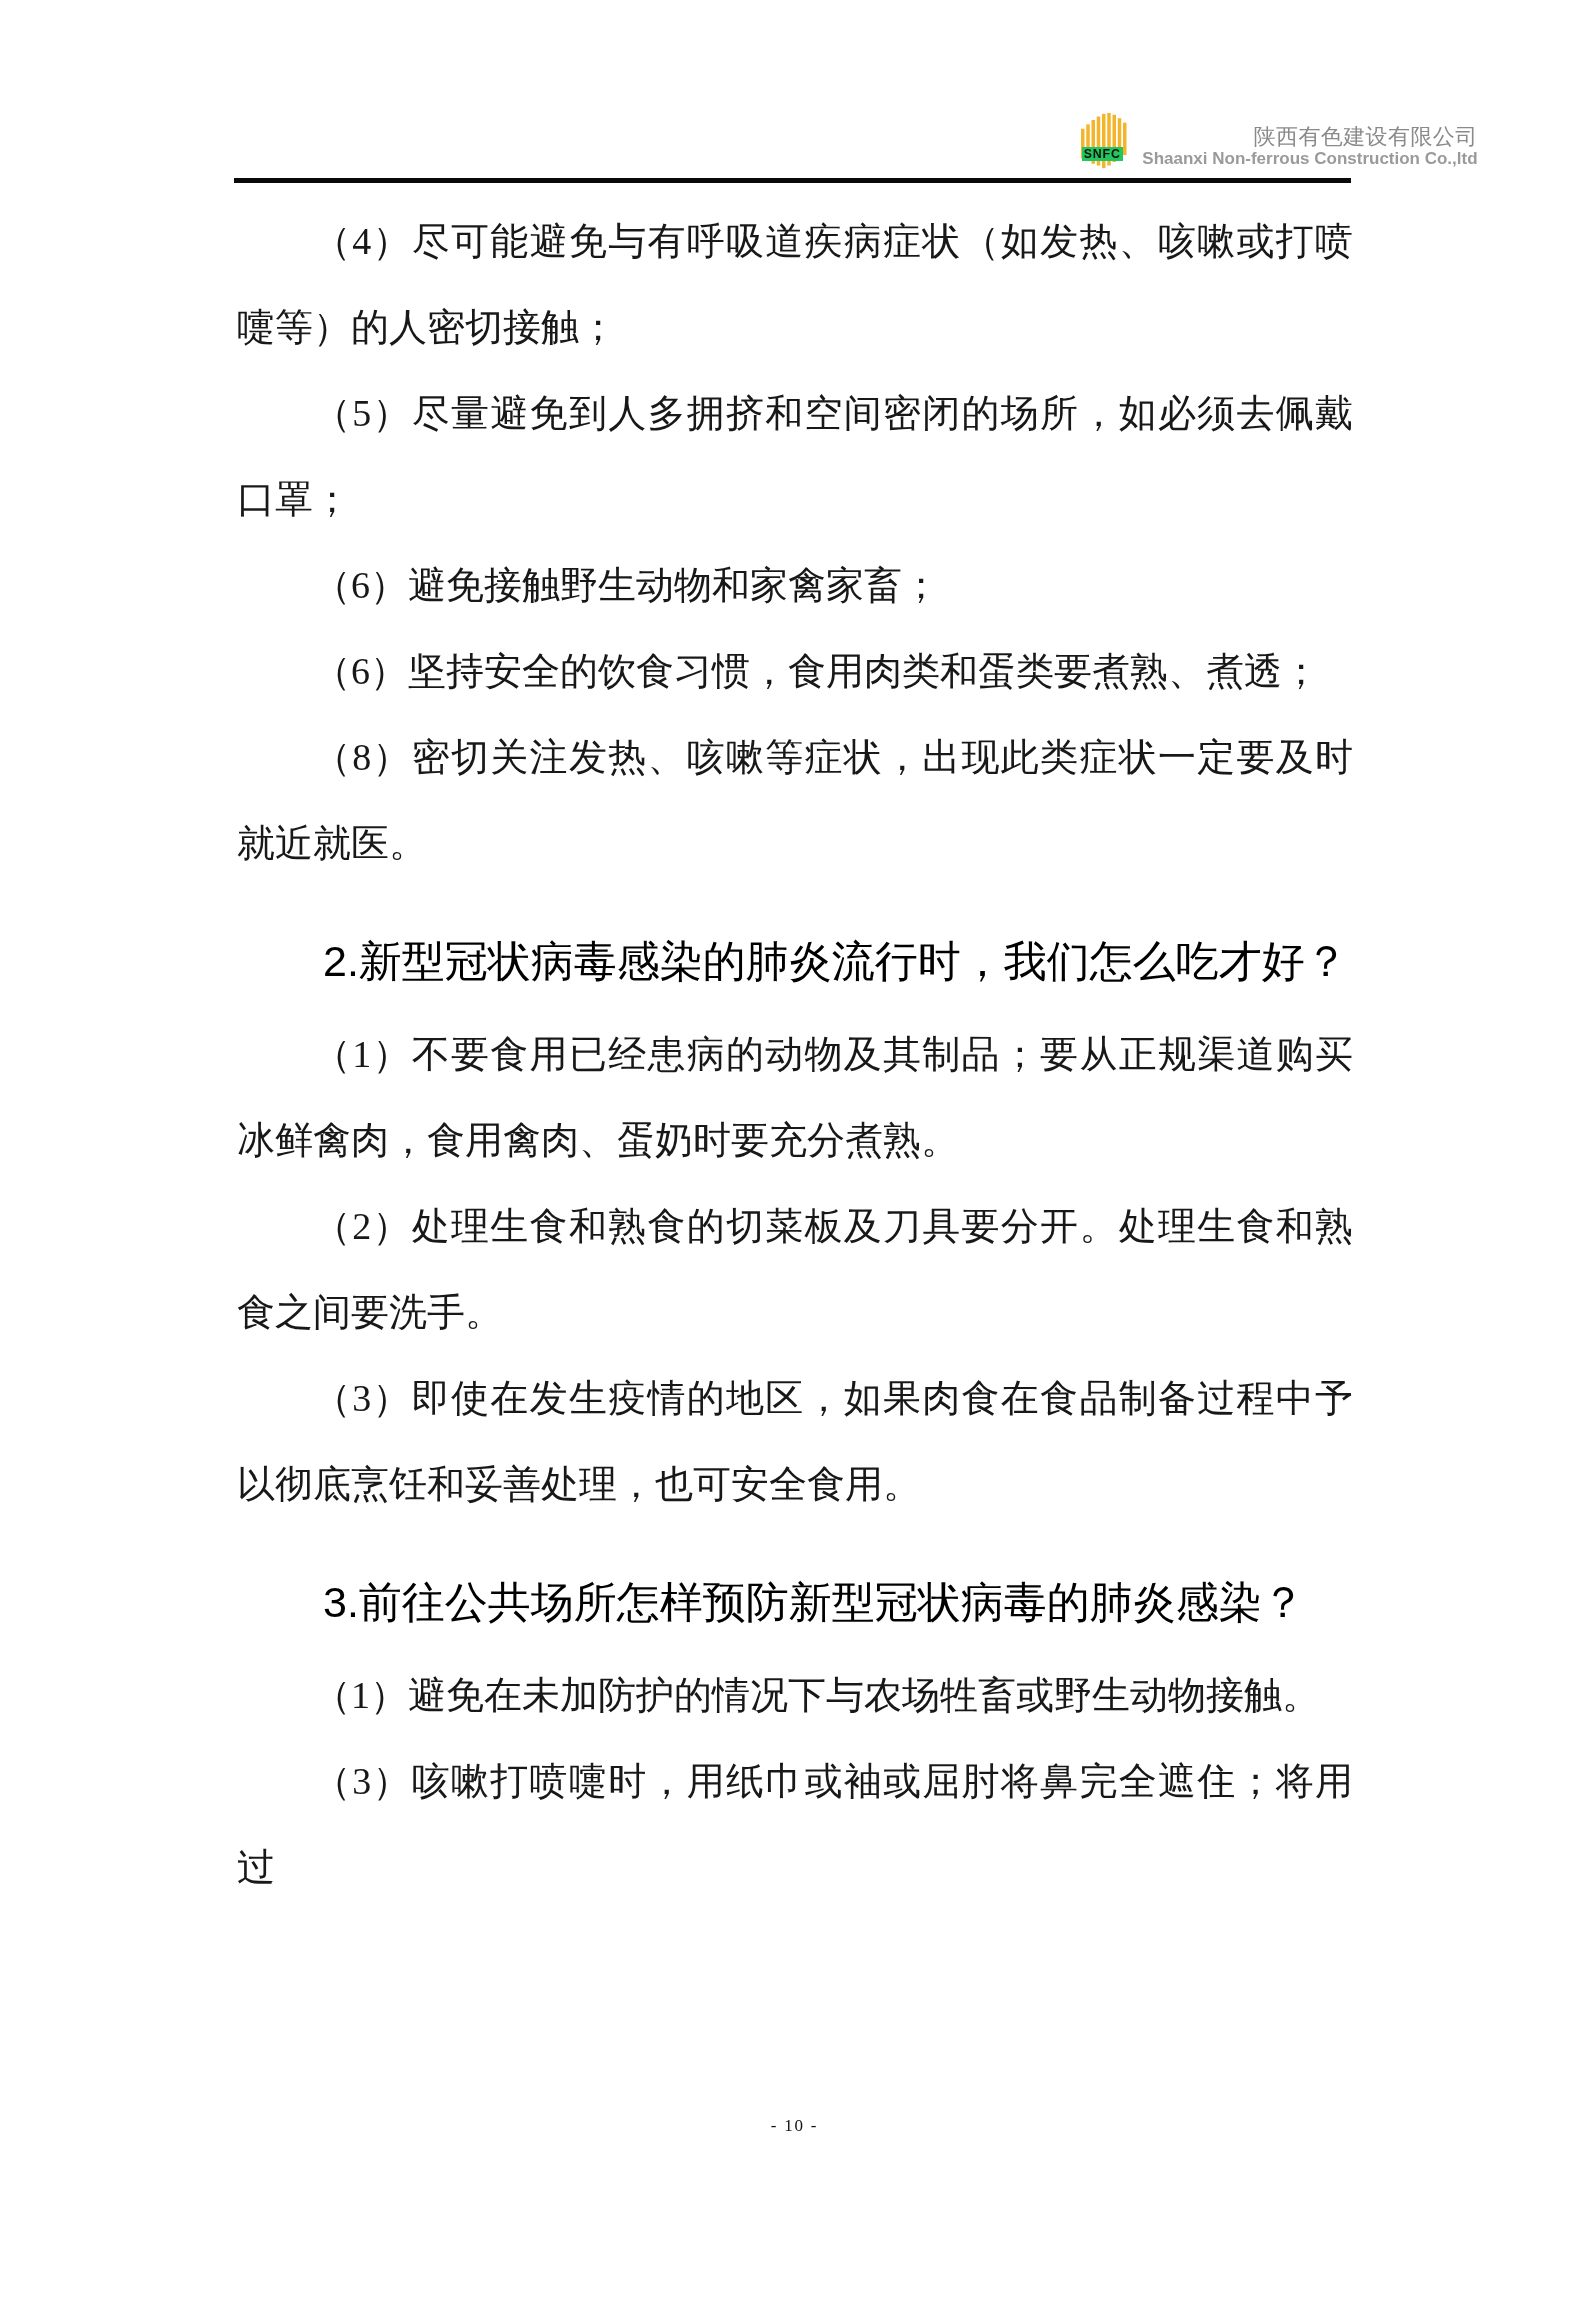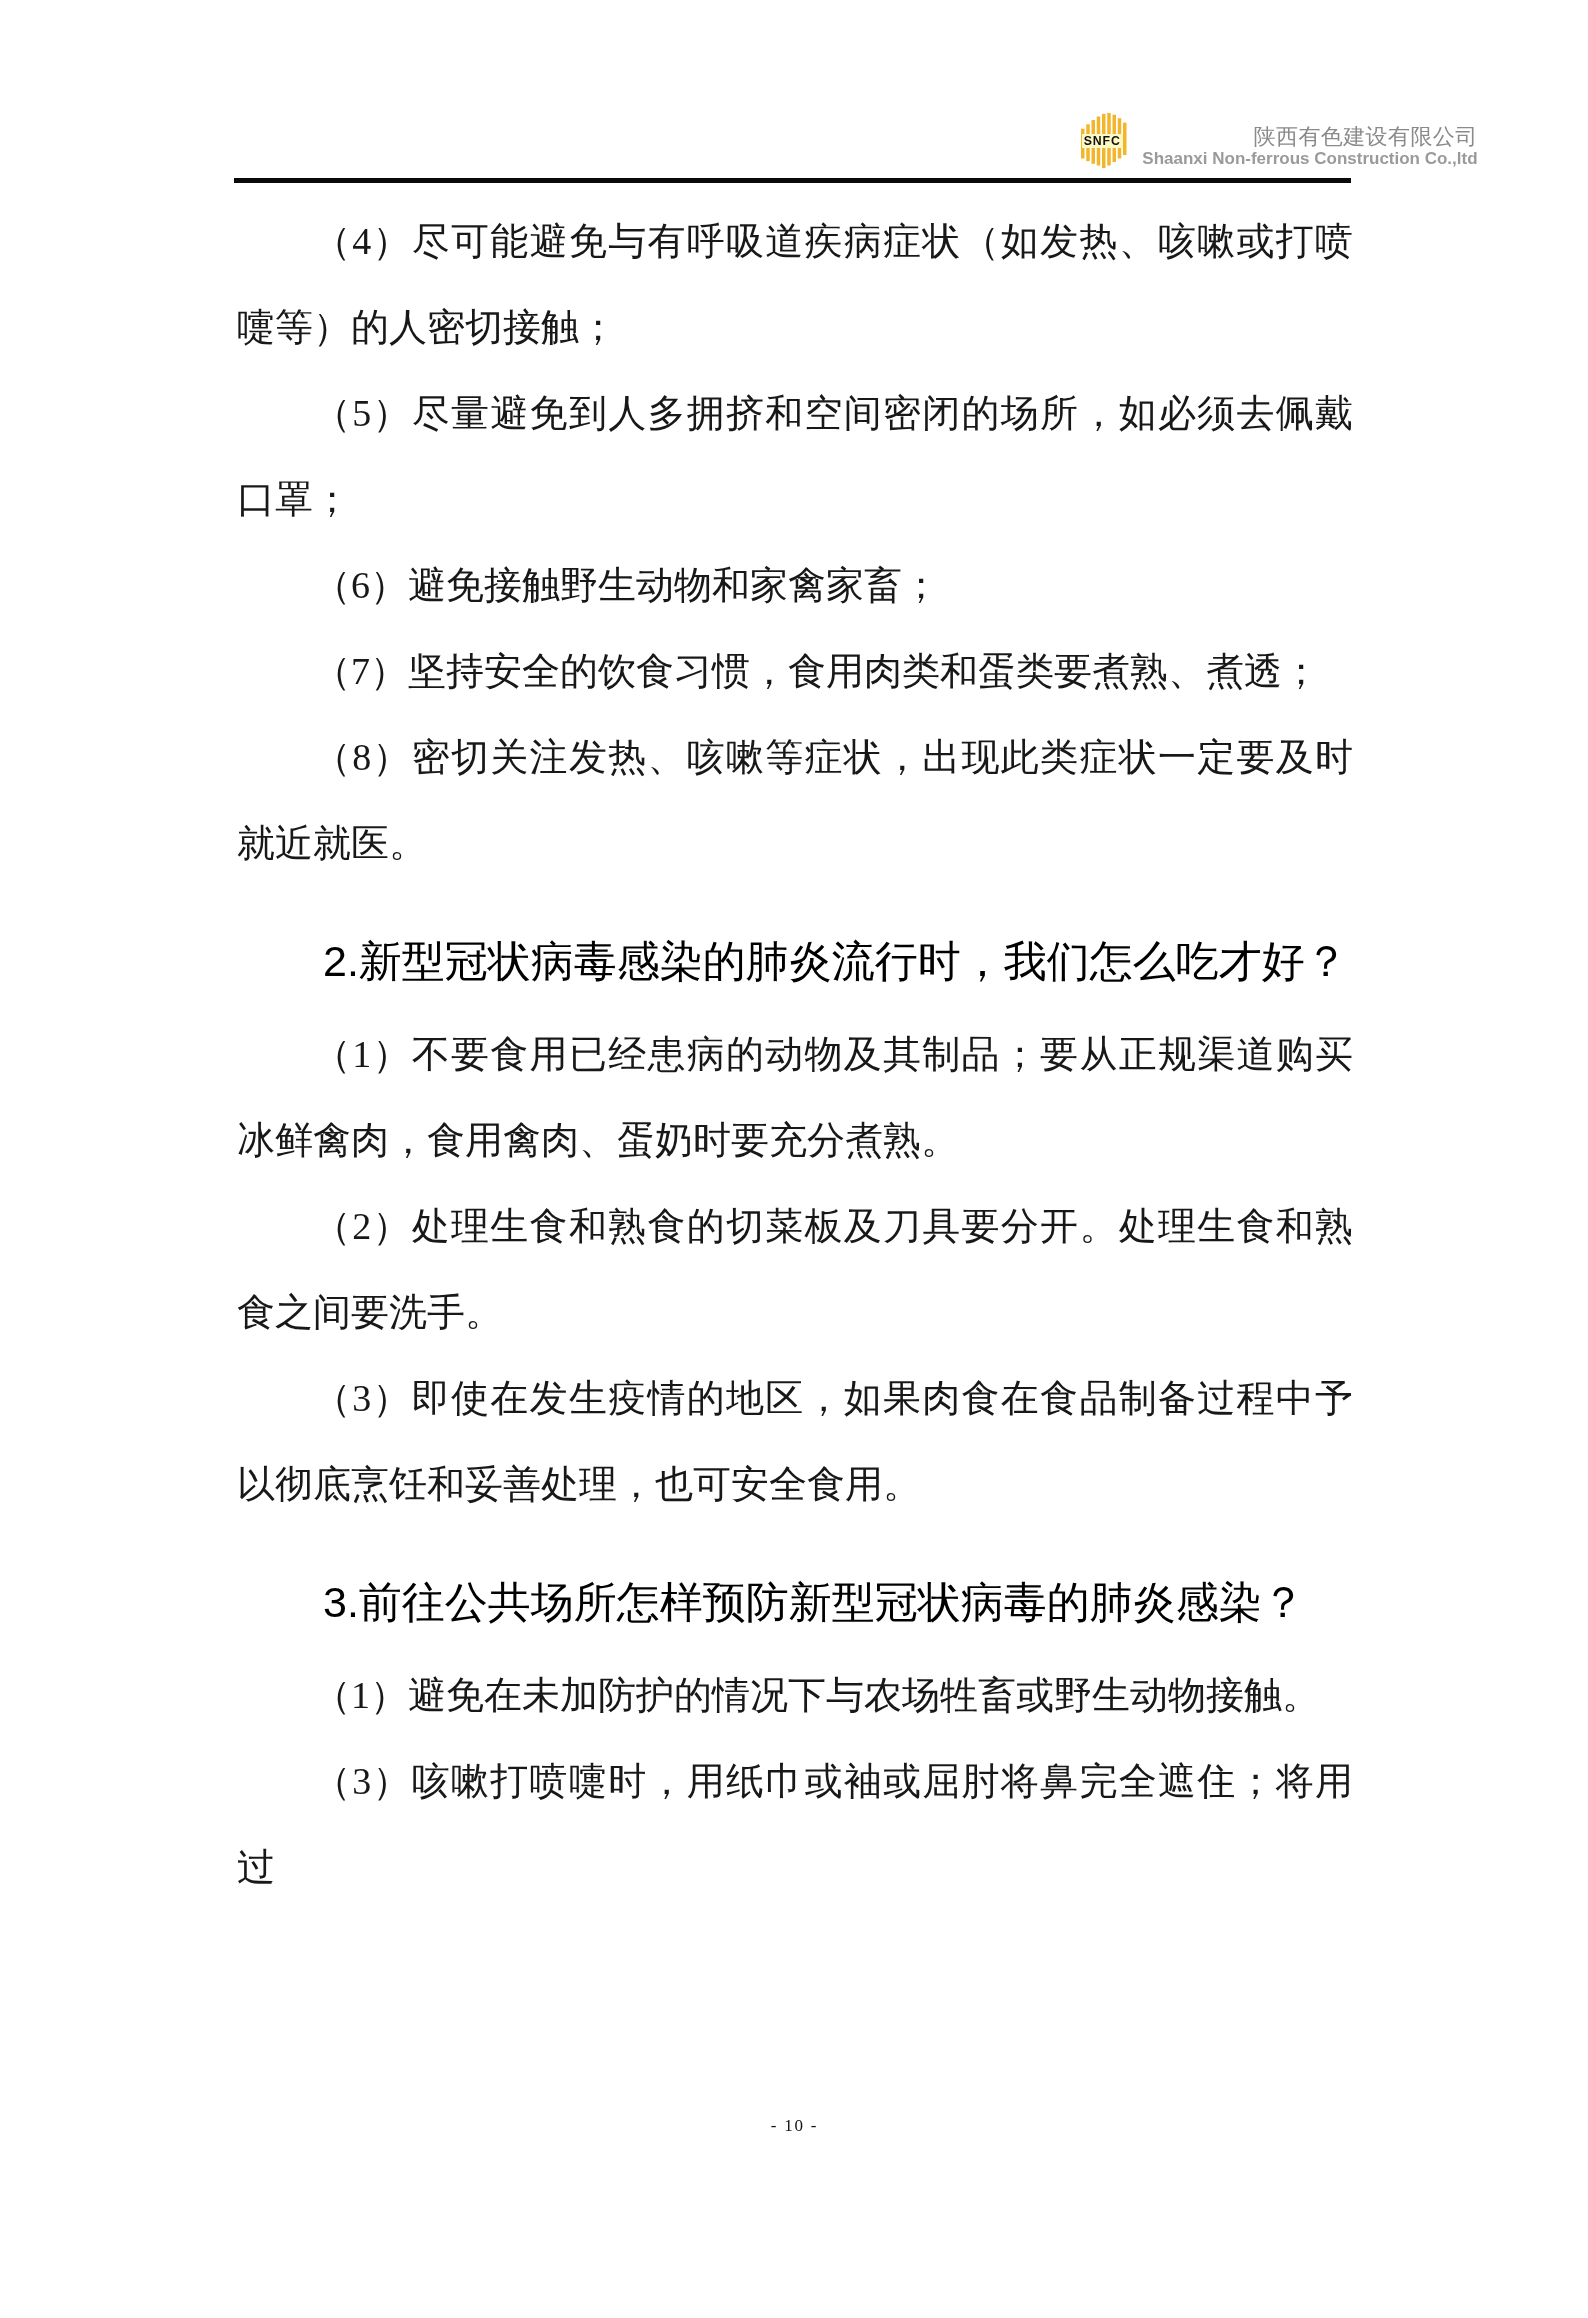--- a/index.html
+++ b/index.html
@@ -24,27 +24,27 @@
   .logo-mark {
     position: relative;
     width: 49px;
     height: 60px;
     flex: 0 0 auto;
   }
   .logo-mark svg { display: block; }
   .logo-acronym {
     position: absolute;
     left: 0.9px;
-    top: 23px;
+    top: 36px;
     font-family: "Liberation Sans", "DejaVu Sans", sans-serif;
     font-weight: 700;
     font-size: 12.3px;
     letter-spacing: 0.9px;
     color: #111111;
-    background: #fef9c3;
+    background: #22c55e;
     padding: 0.9px 1.8px 0 1.8px;
     line-height: 13px;
   }
   .company-names {
     margin-left: 12.3px;
     padding-top: 14px;
     text-align: right;
   }
   .company-name-zh {
     font-family: "Liberation Sans", "DejaVu Sans", sans-serif;
@@ -137,21 +137,21 @@
     <div class="company-name-en">Shaanxi Non-ferrous Construction Co.,ltd</div>
   </div>
 </div>
 
 <div class="header-rule"></div>
 
 <main class="content">
   <p class="par">（4）尽可能避免与有呼吸道疾病症状（如发热、咳嗽或打喷嚏等）的人密切接触；</p>
   <p class="par">（5）尽量避免到人多拥挤和空间密闭的场所，如必须去佩戴口罩；</p>
   <p class="par">（6）避免接触野生动物和家禽家畜；</p>
-  <p class="par">（7）坚持安全的饮食习惯，食用肉类和蛋类要煮熟、煮透；</p>
+  <p class="par">（6）坚持安全的饮食习惯，食用肉类和蛋类要煮熟、煮透；</p>
   <p class="par">（8）密切关注发热、咳嗽等症状，出现此类症状一定要及时就近就医。</p>
   <h2 class="heading">2.新型冠状病毒感染的肺炎流行时，我们怎么吃才好？</h2>
   <p class="par">（1）不要食用已经患病的动物及其制品；要从正规渠道购买冰鲜禽肉，食用禽肉、蛋奶时要充分煮熟。</p>
   <p class="par">（2）处理生食和熟食的切菜板及刀具要分开。处理生食和熟食之间要洗手。</p>
   <p class="par">（3）即使在发生疫情的地区，如果肉食在食品制备过程中予以彻底烹饪和妥善处理，也可安全食用。</p>
   <h2 class="heading">3.前往公共场所怎样预防新型冠状病毒的肺炎感染？</h2>
   <p class="par">（1）避免在未加防护的情况下与农场牲畜或野生动物接触。</p>
   <p class="par">（3）咳嗽打喷嚏时，用纸巾或袖或屈肘将鼻完全遮住；将用过</p>
 </main>
 

